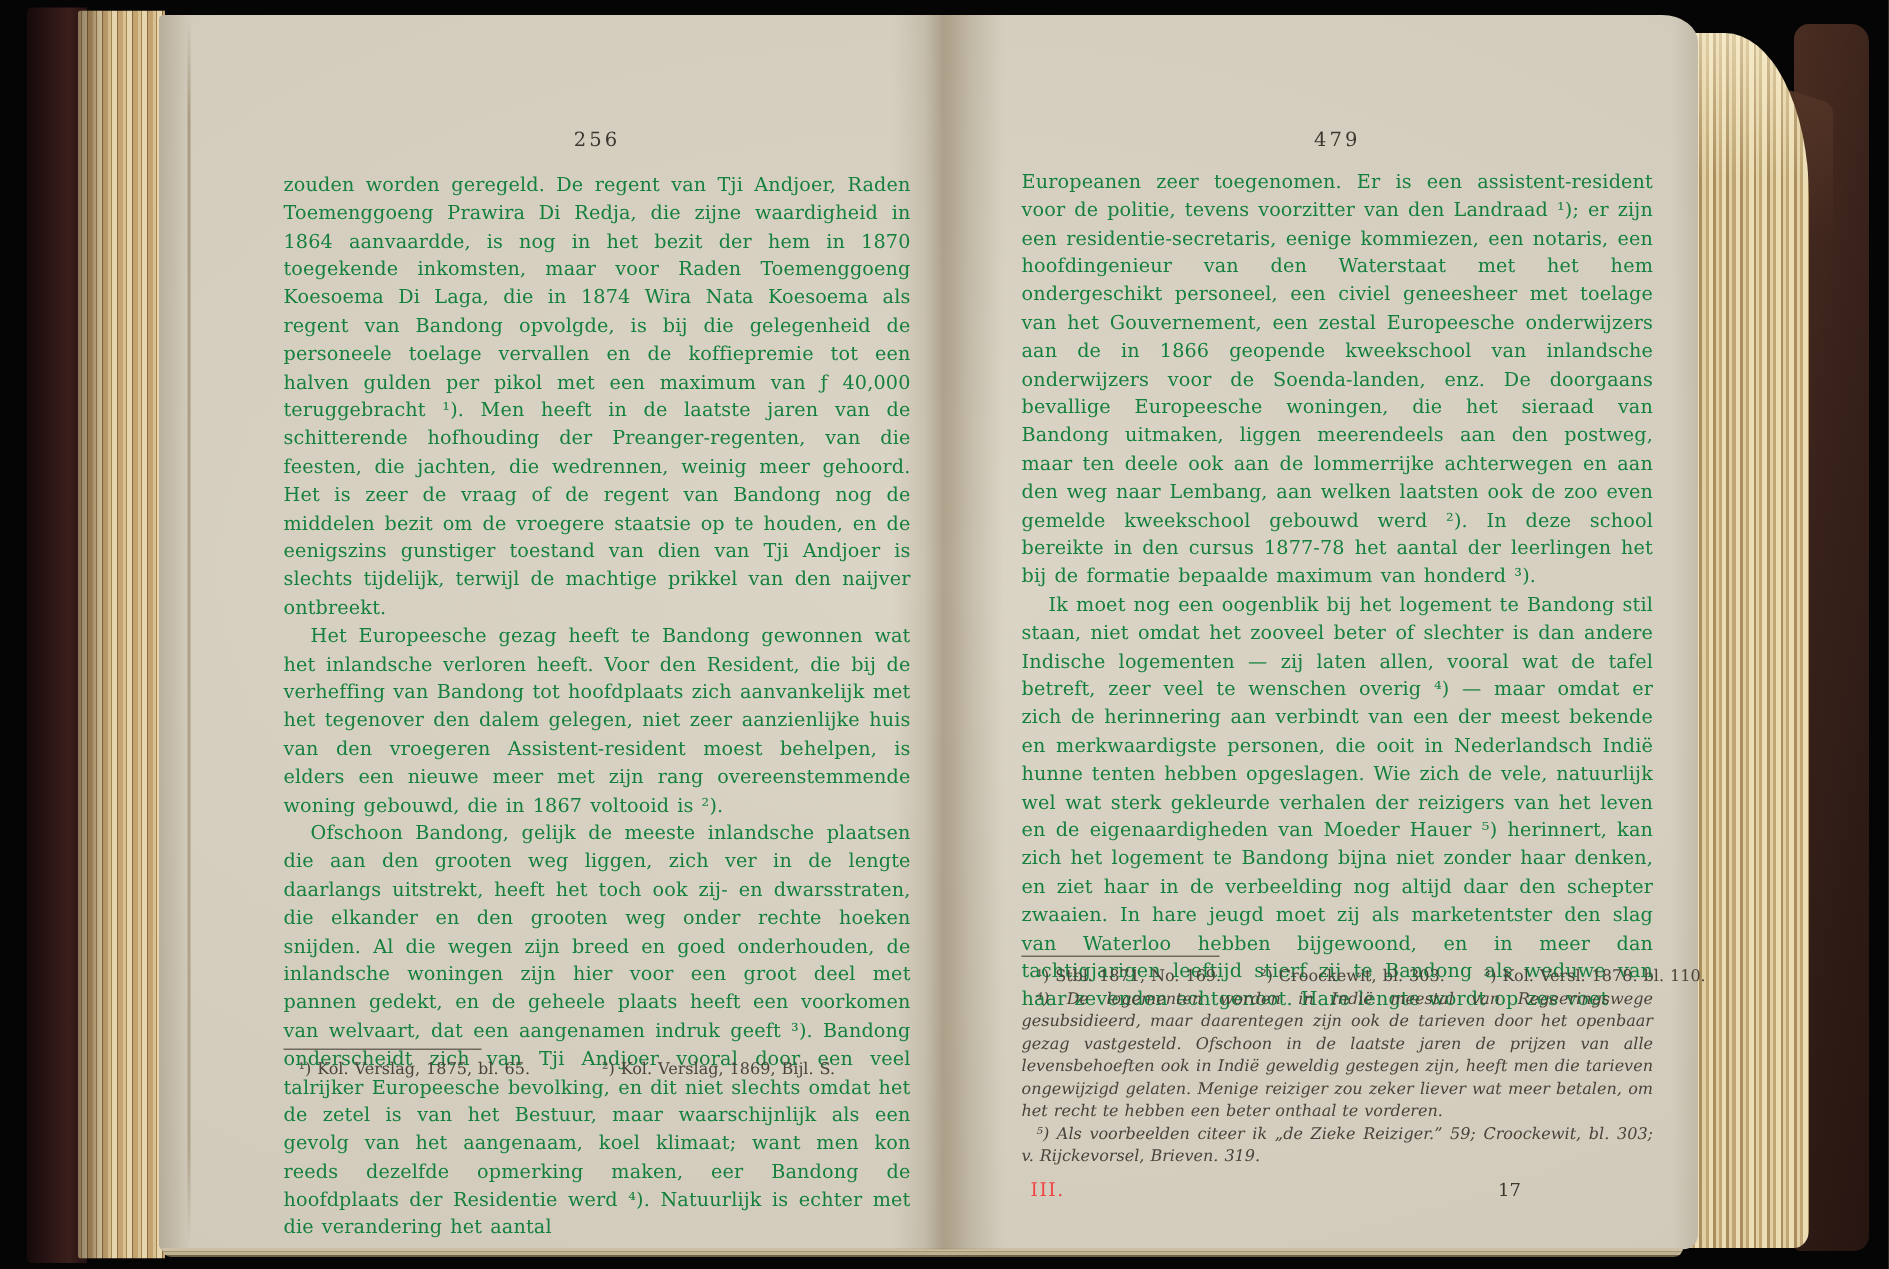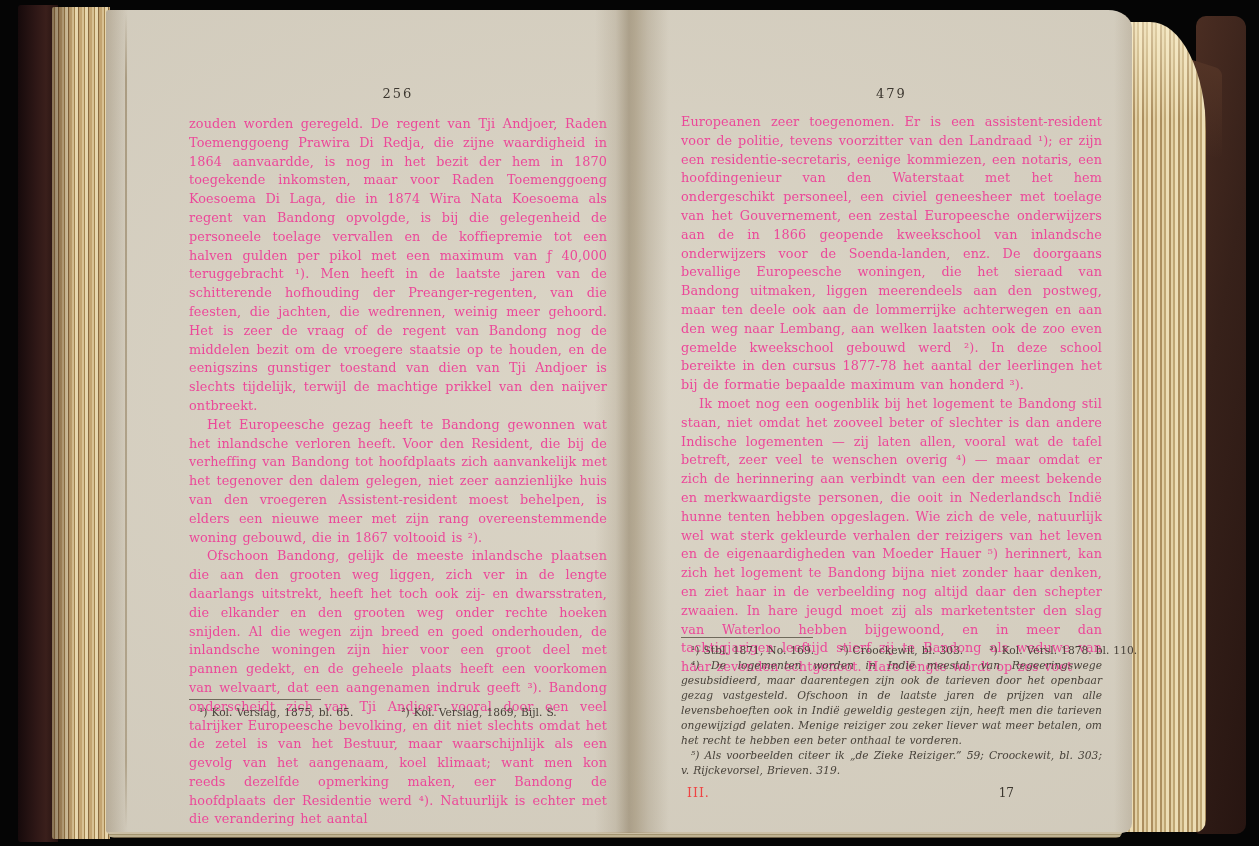--- a/index.html
+++ b/index.html
@@ -70,21 +70,21 @@
   .text-col{position:absolute;color:#3f3a32;}
   .col-left{left:189px;top:86px;width:418px;}
   .col-right{left:681px;top:86px;width:421px;}
   .page-num{
     text-align:center;font-size:13px;letter-spacing:2px;color:#3c372f;
     margin:0 0 14px 0;
   }
   .col-right .page-num{margin-bottom:12px;}
   p.body{
     margin:0;font-size:12.8px;line-height:18.8px;text-align:justify;
-    word-spacing:1.2px;letter-spacing:.1px;color:#ec4899;
+    word-spacing:1.2px;letter-spacing:.1px;color:#15803d;
   }
   p.body.indent{text-indent:18px;}
   .footnotes{
     position:absolute;font-size:10.7px;line-height:15px;color:#48423a;
     word-spacing:.6px;
   }
   .fn-left{left:189px;top:699px;width:418px;}
   .fn-right{left:681px;top:637px;width:421px;}
   .fn-rule{width:132px;height:1px;background:#6f695c;margin:0 0 5px 0;}
   .fn-row{padding-left:10px;white-space:nowrap;}

